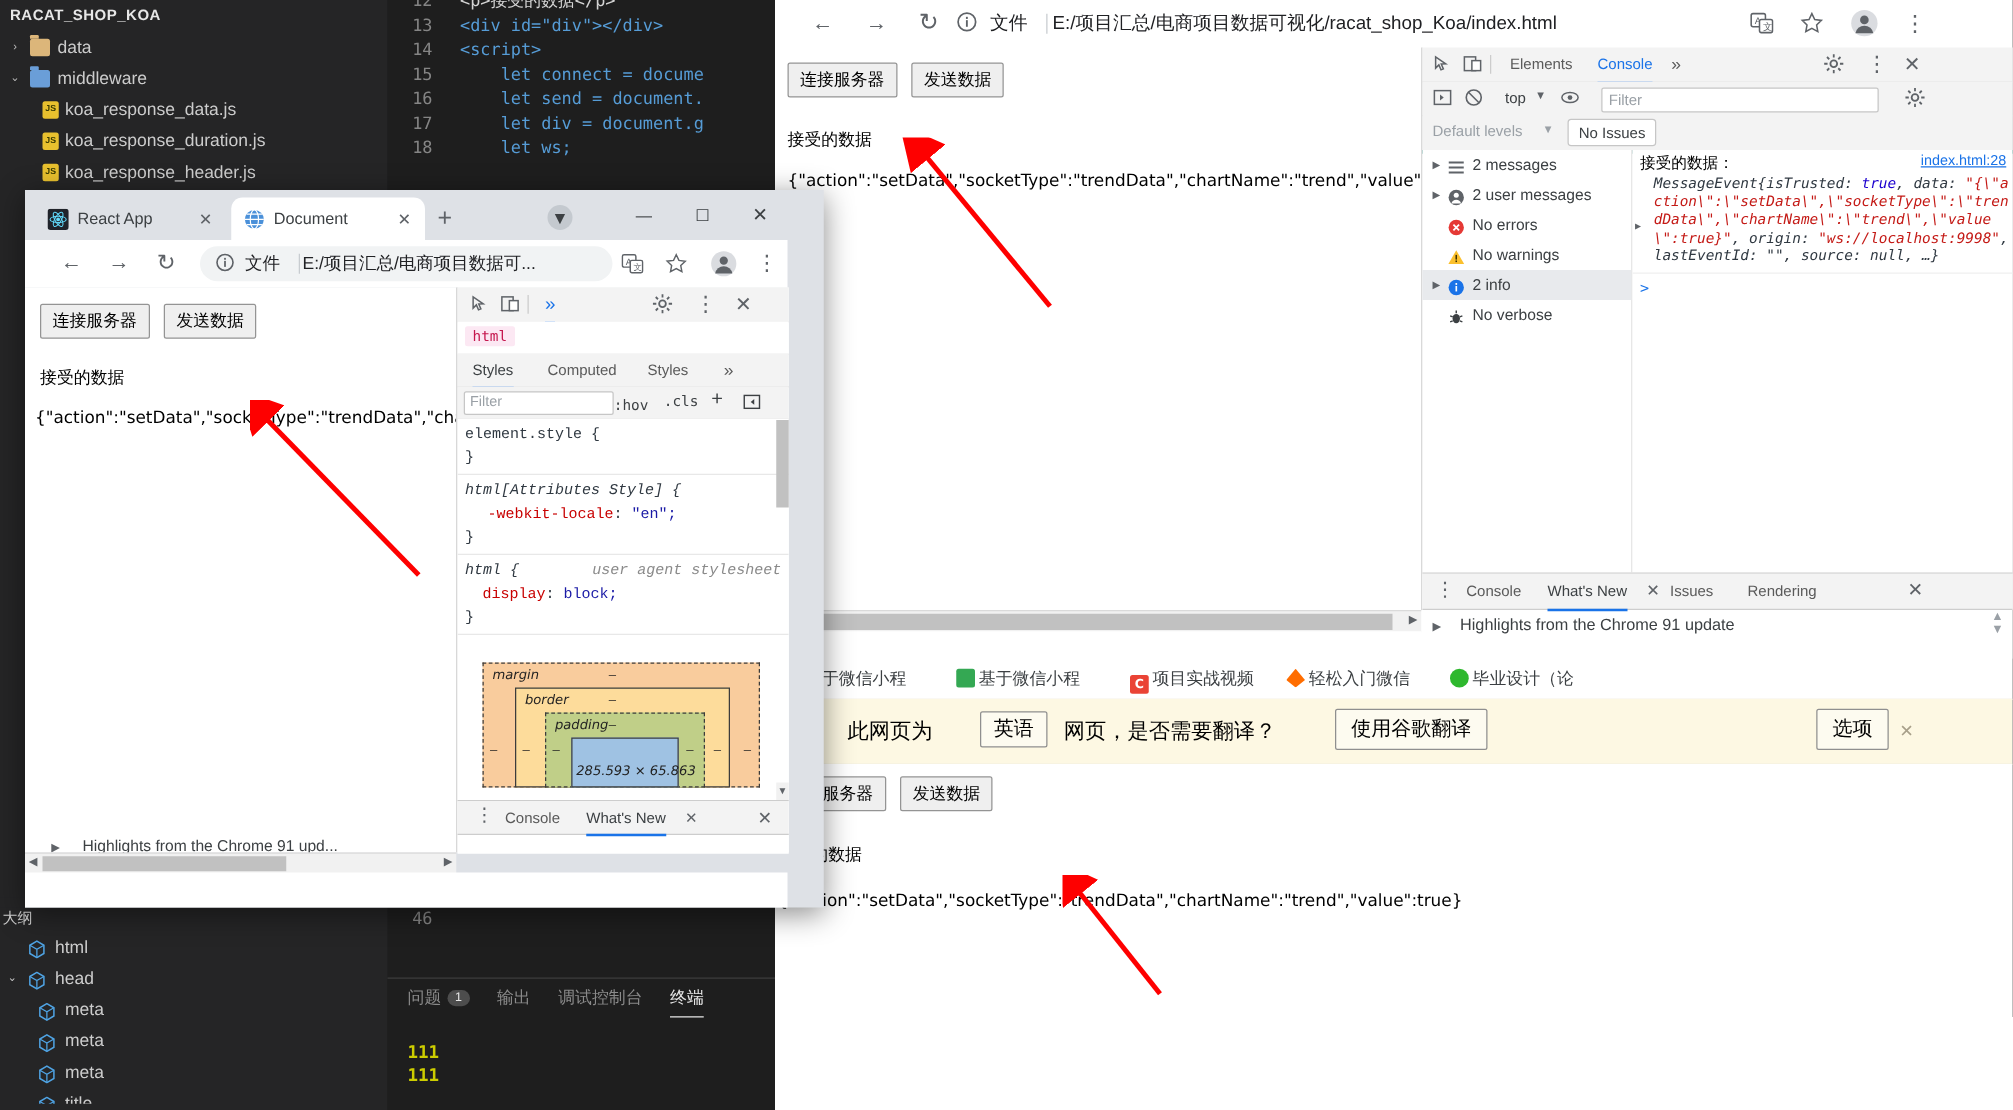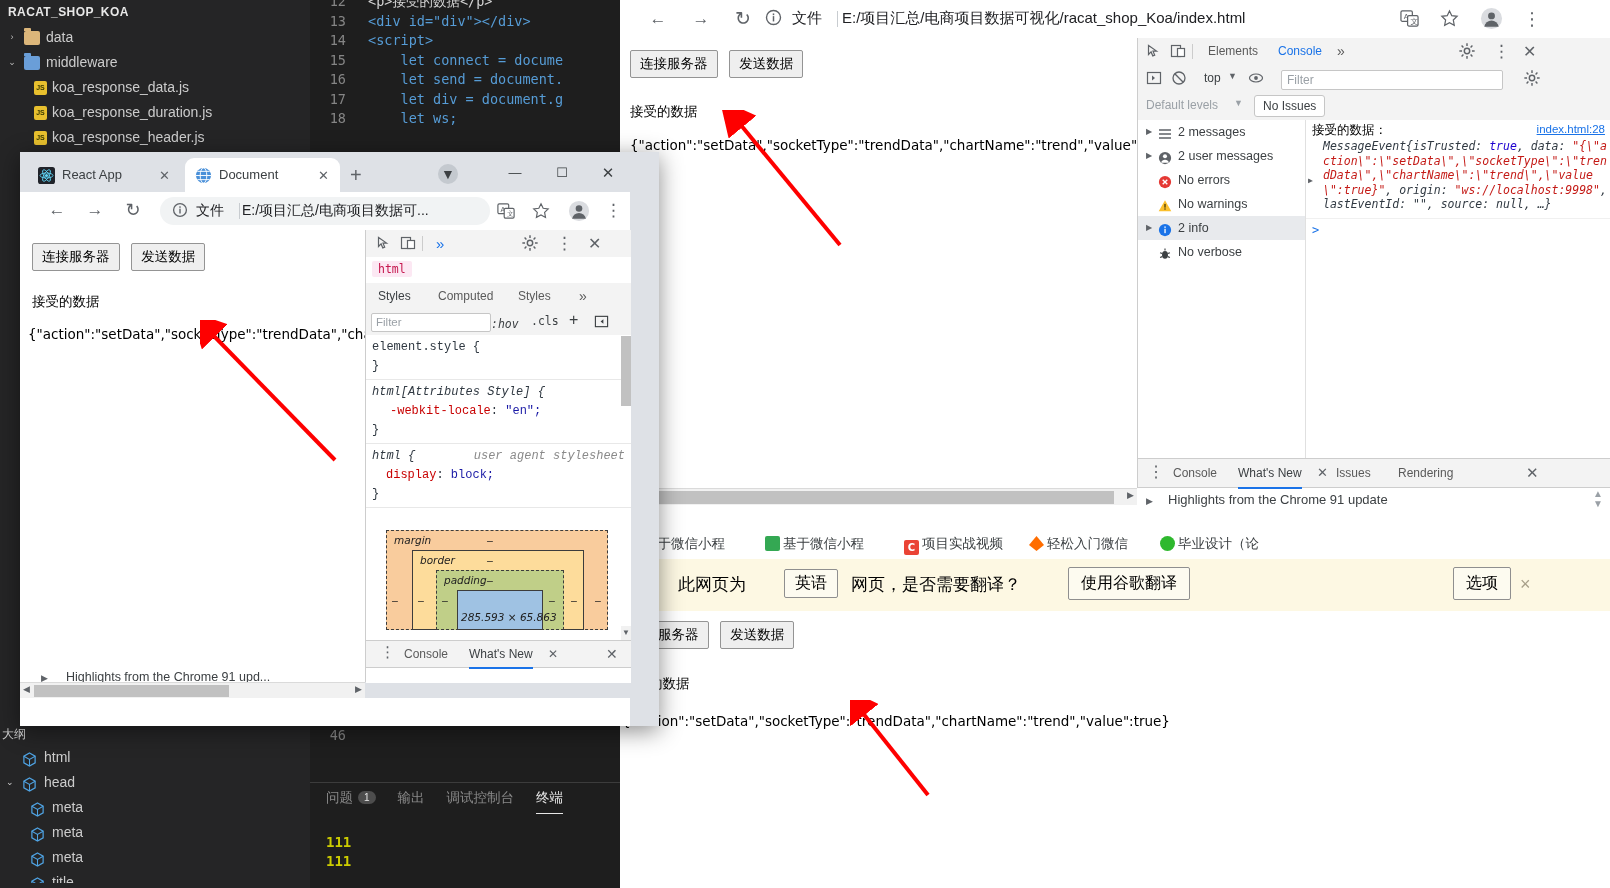--- a/index.html
+++ b/index.html
@@ -602,21 +602,21 @@
 
     <div id="idt-subtabs">
       <span class="sub-tab active" style="left:12px;">Styles</span>
       <span class="sub-tab" style="left:72px;">Computed</span>
       <span class="sub-tab" style="left:152px;">Styles</span>
       <span class="sub-tab" style="left:213px;font-size:14px;">»</span>
     </div>
 
     <div id="idt-filter">
       <div id="idt-filterbox">Filter</div>
-      <span style="position:absolute;left:125px;top:8px;font-family:'DejaVu Sans Mono',monospace;font-size:11.5px;color:#3c4043;font-style:italic;">:hov</span>
+      <span style="position:absolute;left:125px;top:8px;font-family:'DejaVu Sans Mono',monospace;font-size:11.5px;color:#3c4043;">:hov</span>
       <span style="position:absolute;left:165px;top:5px;font-family:'DejaVu Sans Mono',monospace;font-size:11.5px;color:#3c4043;">.cls</span>
       <span style="position:absolute;left:203px;top:2px;font-size:16px;color:#3c4043;">+</span>
       <span style="position:absolute;left:228px;top:5px;">
         <svg width="15" height="15" viewBox="0 0 16 16">
             <rect x="1.5" y="2.5" width="13" height="11" fill="none" stroke="#3c4043" stroke-width="1.2"></rect>
             <path d="M7 8l3-2.4v4.8z" fill="#3c4043"></path>
           </svg>
       </span>
     </div>
 

